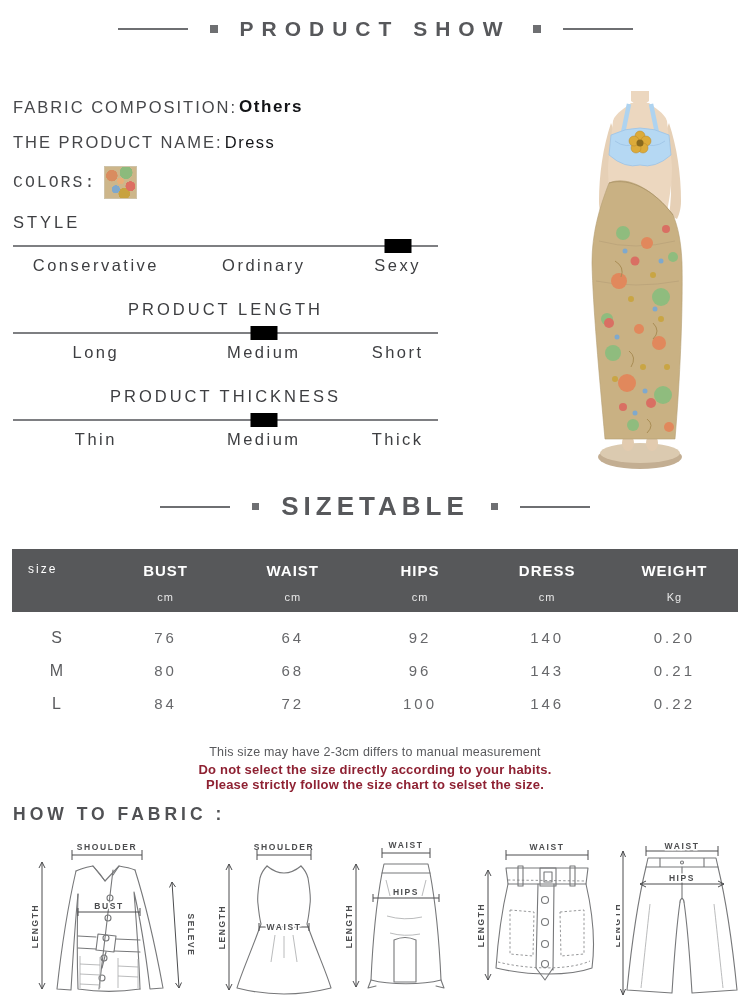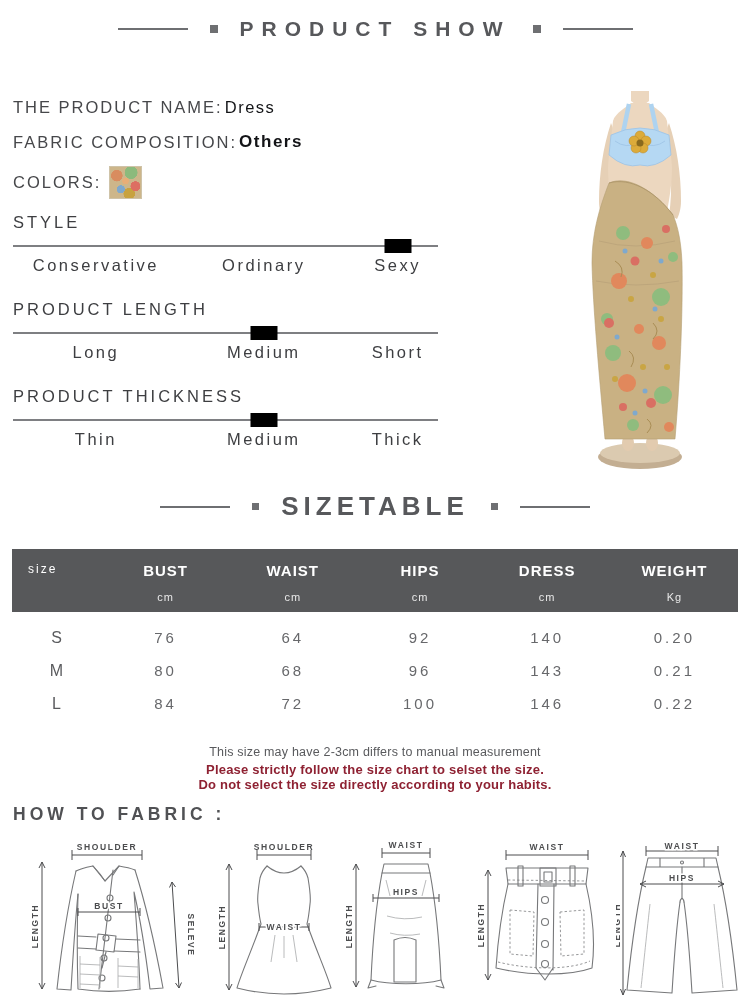--- a/index.html
+++ b/index.html
@@ -20,35 +20,35 @@
   #ps-header h1 { font-size:21px; font-weight:600; letter-spacing:8px; }
   #st-header { top:488px; }
   #st-header h2 { font-size:26px; font-weight:700; letter-spacing:5px; }
 
   
   .info { position:absolute; left:13px; top:92px; width:425px; }
   .info-row { display:flex; align-items:center; height:24px; margin-bottom:11px;
               font-size:16.5px; letter-spacing:2px; color:#46474a; }
   .info-value { color:#131417; margin-left:2px; letter-spacing:1.5px; }
   .info-value.bold { font-weight:700; font-size:17px; }
-  .colors-row { margin-top:8px; margin-bottom:0; height:34px; }
+  .colors-row { margin-top:8px; margin-bottom:0; height:34px;font-family:Liberation Mono, monospace; }
   .swatch {
     width:33px; height:33px; margin-left:8px; border:1px solid #cfc3a8;
     background:
       radial-gradient(circle at 22% 28%, #d98c5f 0 17%, rgba(0,0,0,0) 18%),
       radial-gradient(circle at 68% 18%, #8cba7c 0 19%, rgba(0,0,0,0) 20%),
       radial-gradient(circle at 82% 62%, #dd6f62 0 15%, rgba(0,0,0,0) 16%),
       radial-gradient(circle at 35% 72%, #7fa8cc 0 13%, rgba(0,0,0,0) 14%),
       radial-gradient(circle at 62% 86%, #c8a23f 0 17%, rgba(0,0,0,0) 18%),
       radial-gradient(circle at 50% 45%, #e8ae77 0 14%, rgba(0,0,0,0) 15%),
       #cdb68a;
   }
   
   .attr { margin-top:14px; }
-  .attr + .attr { margin-top:22px; }
+  .attr + .attr { margin-top:22px;text-align:center; }
   .attr-title { font-size:16.5px; letter-spacing:3px; color:#3d3e41; height:20px; margin-bottom:12px; }
   .attr-line { position:relative; height:2px; background:#7e7f82; }
   .marker { position:absolute; top:-6px; width:27px; height:14px; background:#000; transform:translateX(-50%); }
   .attr-opts { position:relative; height:22px; margin-top:9px; }
   .opt { position:absolute; transform:translateX(-50%); white-space:nowrap;
          font-size:16.5px; letter-spacing:2.5px; color:#3d3e41; }
   .pos0 { left:19.5%; } .pos1 { left:59%; } .pos2 { left:90.5%; }
 
   
   .photo { position:absolute; left:535px; top:88px; width:211px; height:382px; }
@@ -92,26 +92,26 @@
   <div class="deco-header" id="ps-header">
     <span class="line"></span>
     <span class="sq"></span>
     <h1>PRODUCT SHOW</h1>
     <span class="sq"></span>
     <span class="line"></span>
   </div>
 
   <div class="info">
     <div class="info-row">
+      <span>FABRIC COMPOSITION:</span>
+      <span class="info-value bold">Others</span>
+    </div>
+    <div class="info-row">
       <span>THE PRODUCT NAME:</span>
       <span class="info-value">Dress</span>
-    </div>
-    <div class="info-row">
-      <span>FABRIC COMPOSITION:</span>
-      <span class="info-value bold">Others</span>
     </div>
     <div class="info-row colors-row">
       <span>COLORS:</span>
       <span class="swatch"></span>
     </div>
 
     <div class="attr">
       <div class="attr-title">STYLE</div>
       <div class="attr-line">
         <span class="marker pos2"></span>
@@ -278,22 +278,22 @@
         <div>72</div>
         <div>100</div>
         <div>146</div>
         <div>0.22</div>
       </div>
     </div>
   </div>
 
   <div class="notes">
     <div class="note-gray">This size may have 2-3cm differs to manual measurement</div>
+    <div class="note-red">Do not select the size directly according to your habits.</div>
     <div class="note-red">Please strictly follow the size chart to selset the size.</div>
-    <div class="note-red">Do not select the size directly according to your habits.</div>
   </div>
 
   <div class="htm-title">HOW TO FABRIC :</div>
 
   <svg class="diagram" id="dg-jacket" width="185" height="160" viewBox="0 0 185 158">
     <text class="m-text" x="87" y="10" text-anchor="middle">SHOULDER</text>
     <path class="m-line" d="M52,15 L122,15 M52,10 L52,20 M122,10 L122,20"></path>
     <path class="m-line" d="M22,22 L22,149 M22,22 l-3,6 M22,22 l3,6 M22,149 l-3,-6 M22,149 l3,-6"></path>
     <text class="m-text" transform="translate(18,86) rotate(-90)" text-anchor="middle">LENGTH</text>
     <path class="m-line" d="M152,42 L159,148 M152,42 l-2.5,5.5 M152,42 l3.5,5 M159,148 l-3.5,-5 M159,148 l2.5,-5.5"></path>

